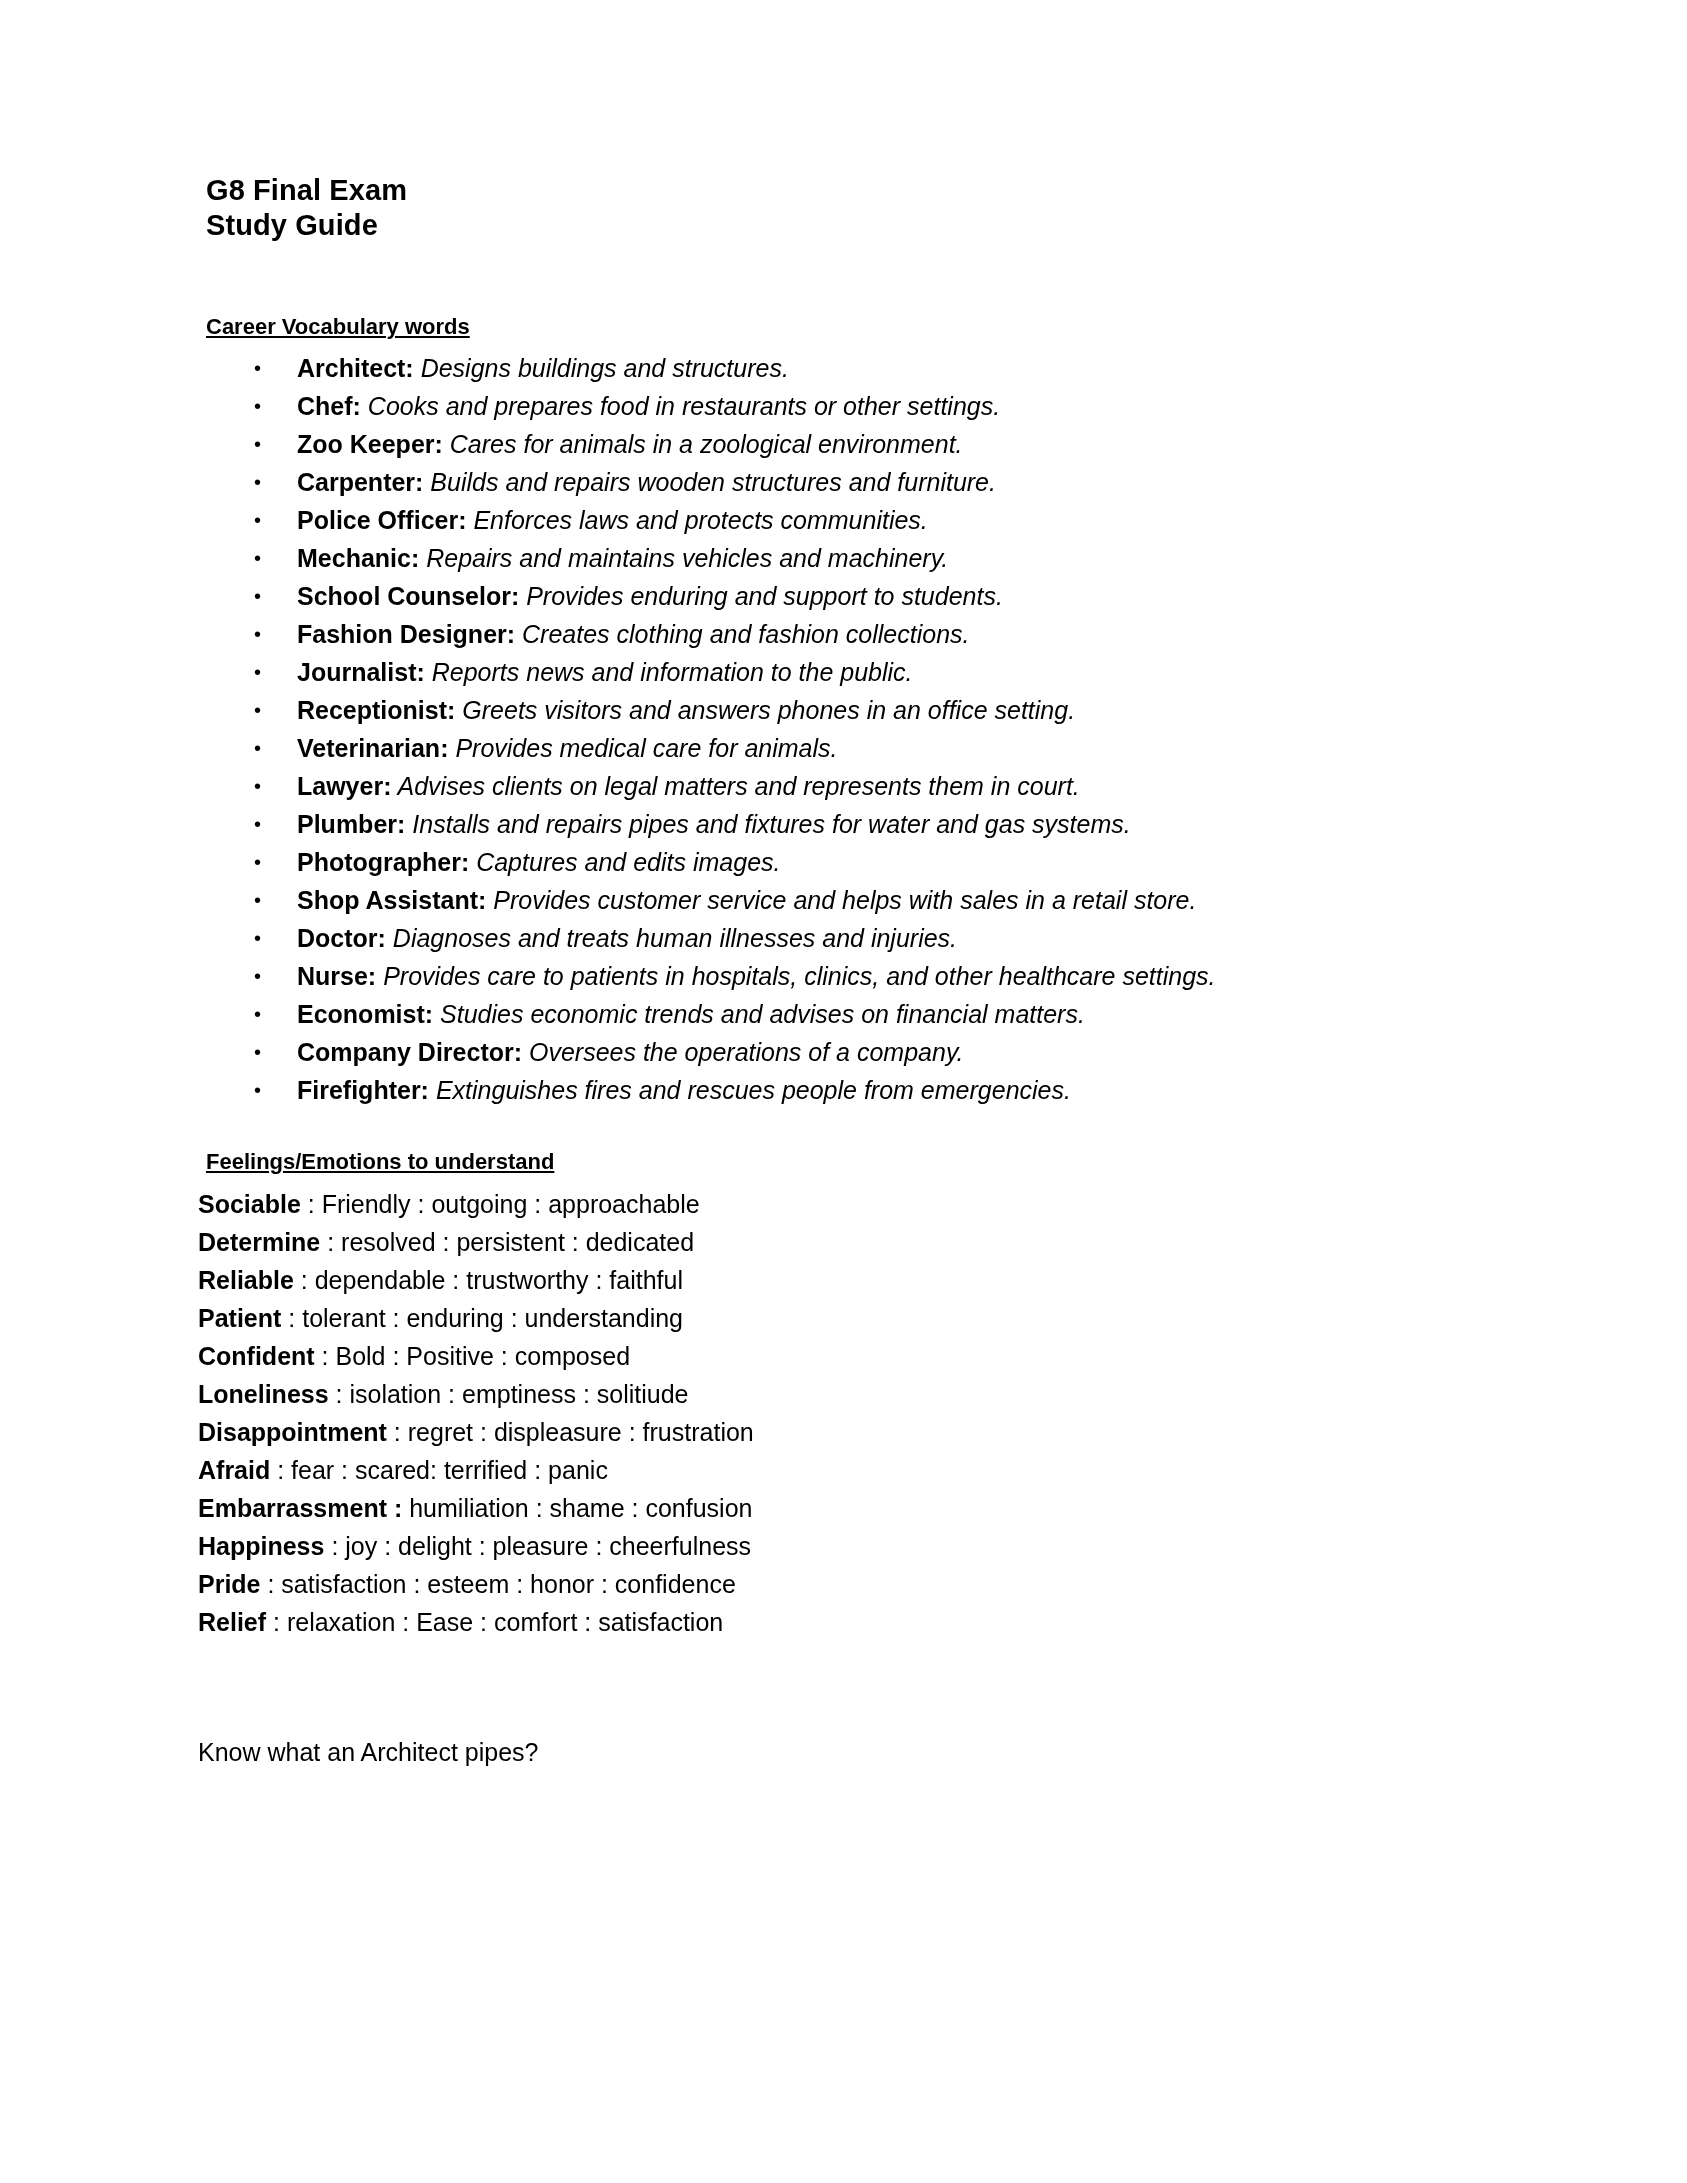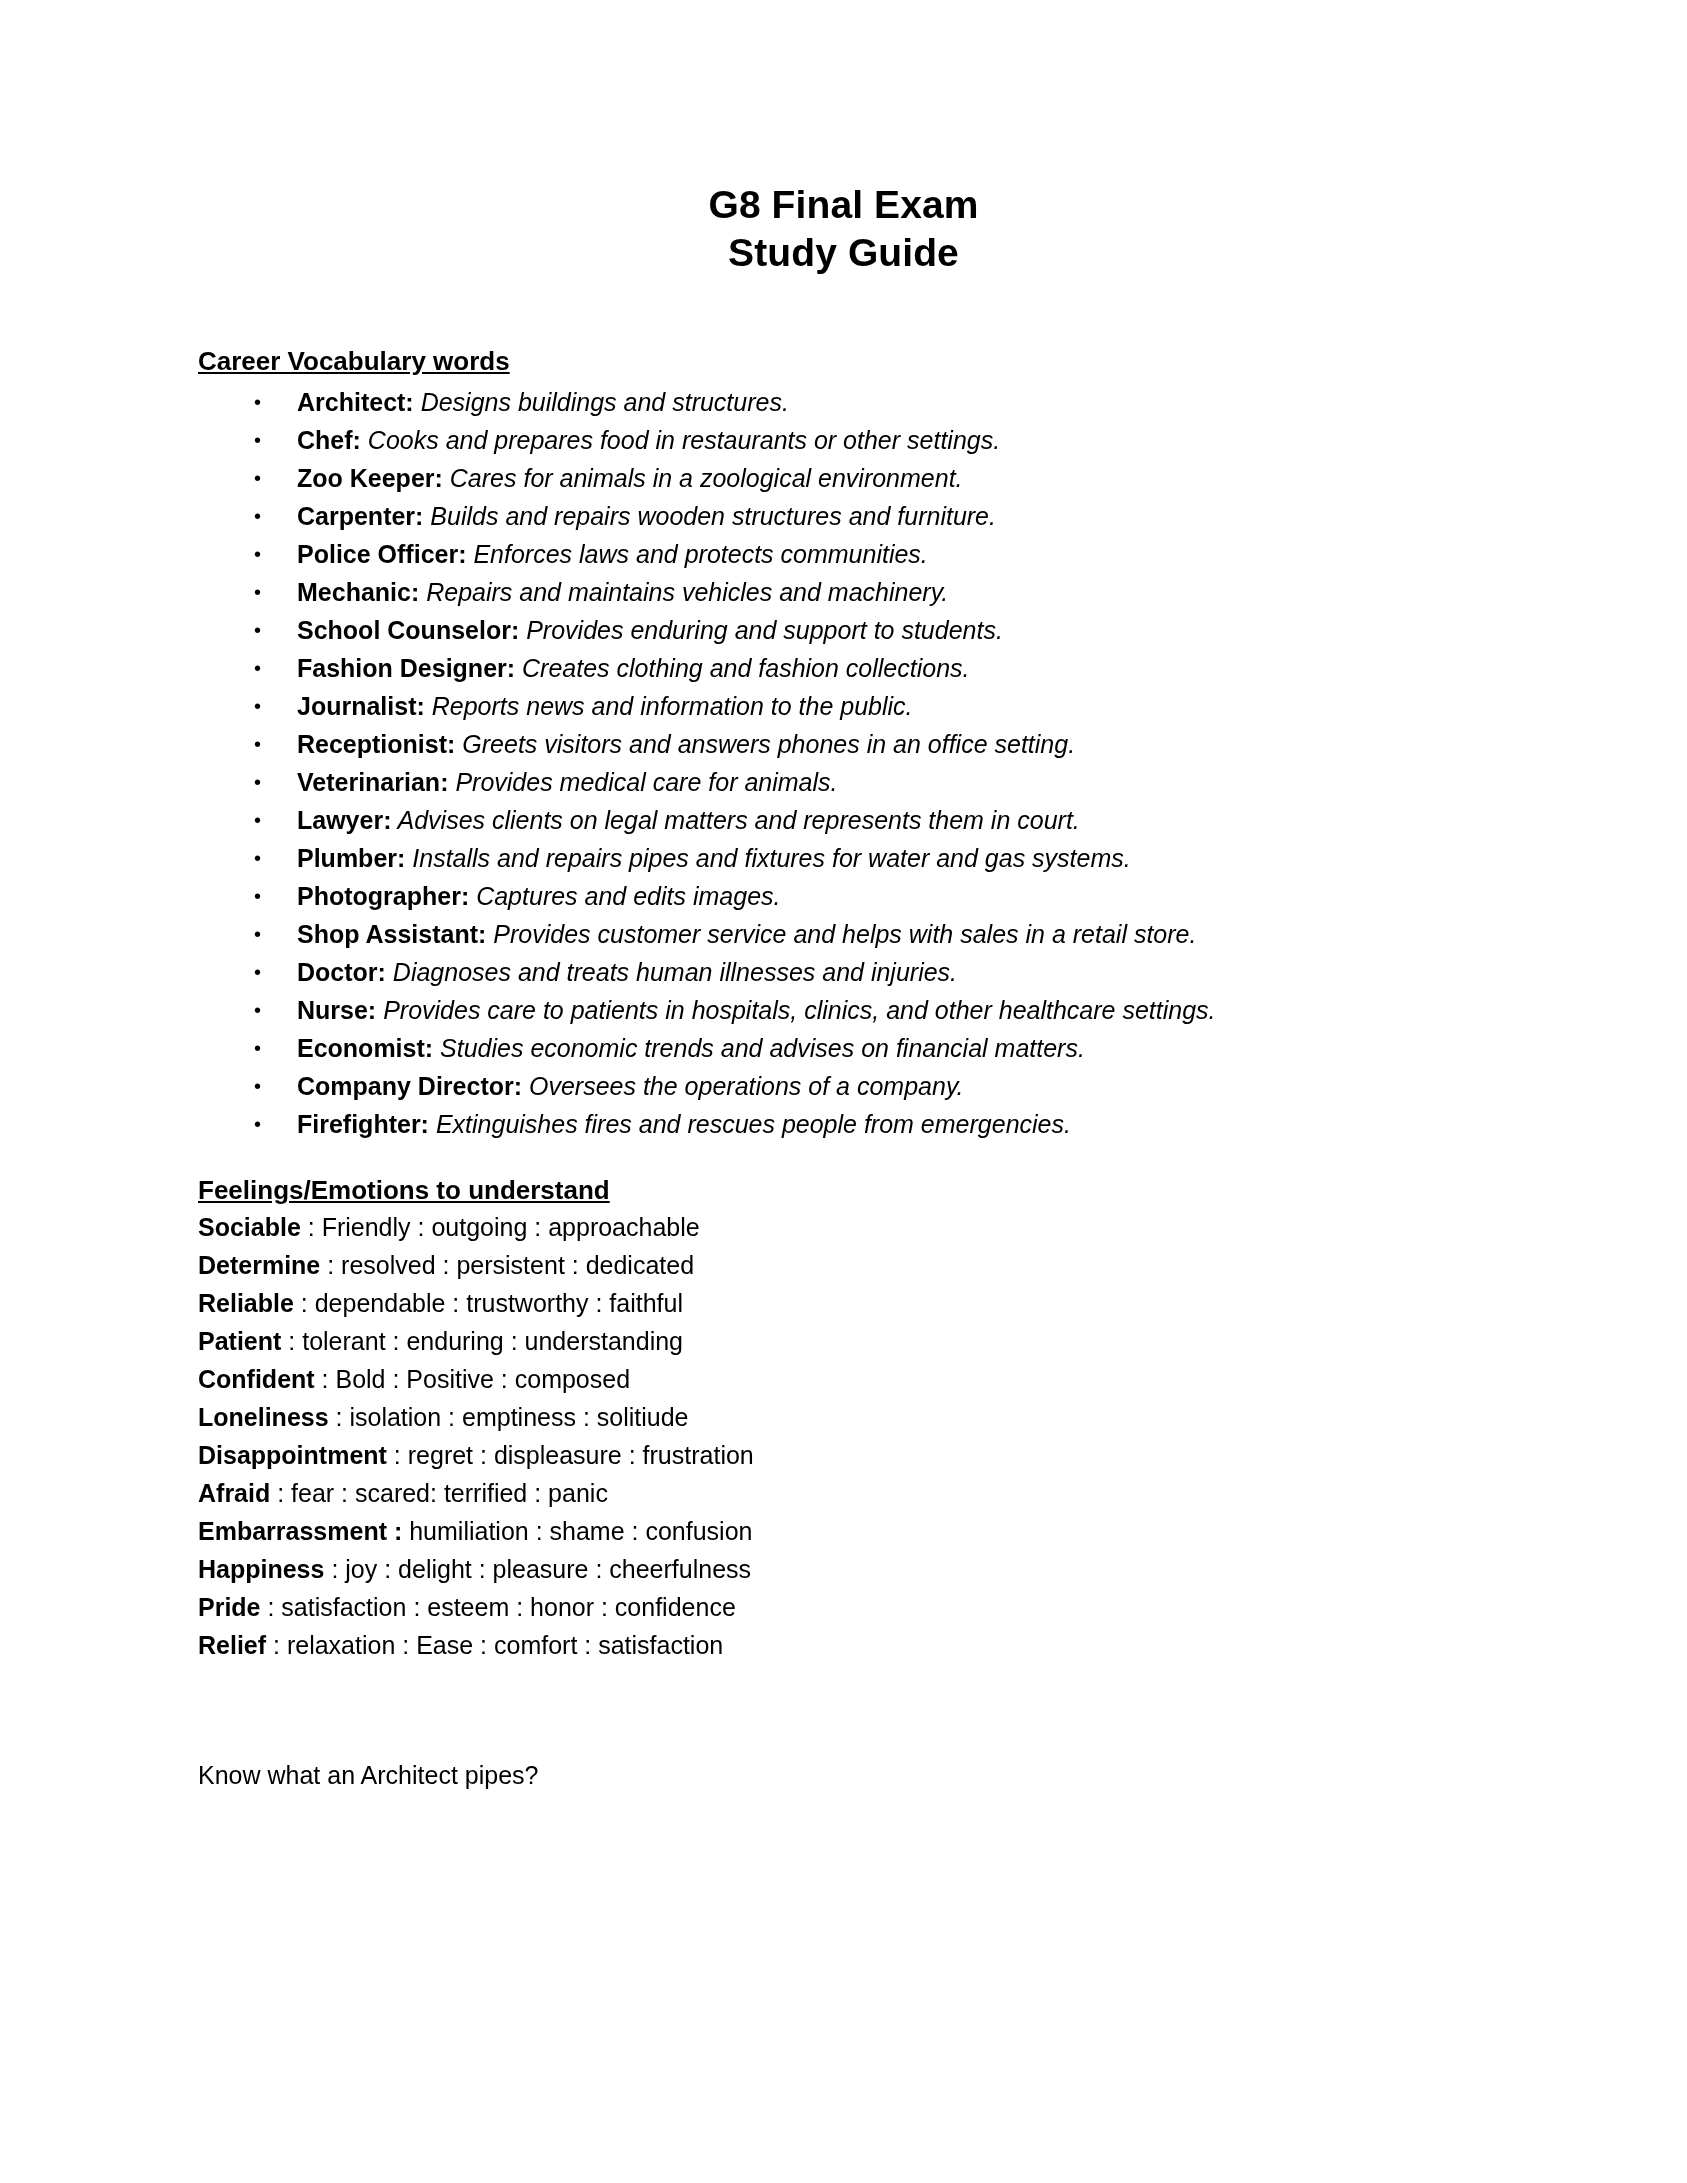--- a/index.html
+++ b/index.html
@@ -15,34 +15,33 @@
     -webkit-font-smoothing: antialiased;
   }
   .page {
     position: relative;
     width: 1687px;
     height: 2183px;
     box-sizing: border-box;
     padding: 165px 198px 0 198px;
   }
   .doc-title {
-    text-align: center;
-    font-size: 39px;
+    font-size: 29px;
     font-weight: bold;
     line-height: 1.22;
-    margin: 16px;
+    margin: 8px;
     letter-spacing: 0.1px;
   }
   .doc-title .line2 {
     display: block;
   }
   .section-heading {
-    font-size: 26px;
+    font-size: 22px;
     text-decoration: underline;
-    margin: 0;
+    margin: 8px;
     line-height: 1.35;
   }
   .spacer-lg { height: 52px; }
   .spacer-md { height: 30px; }
 
   ul.vocab-list {
     list-style: none;
     margin: 4px 0 0 0;
     padding: 0;
   }

